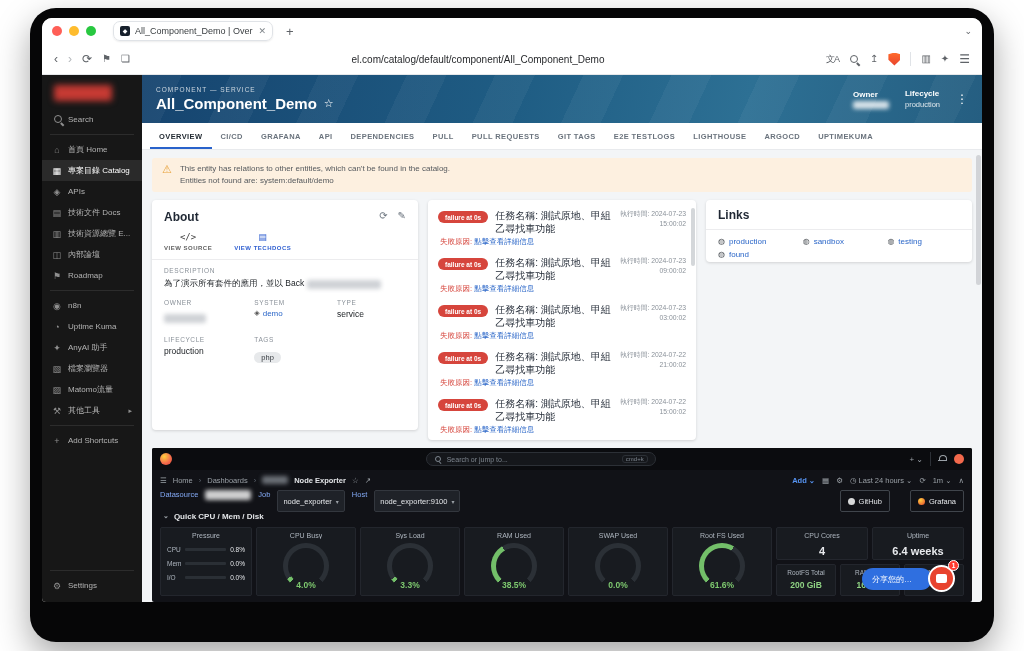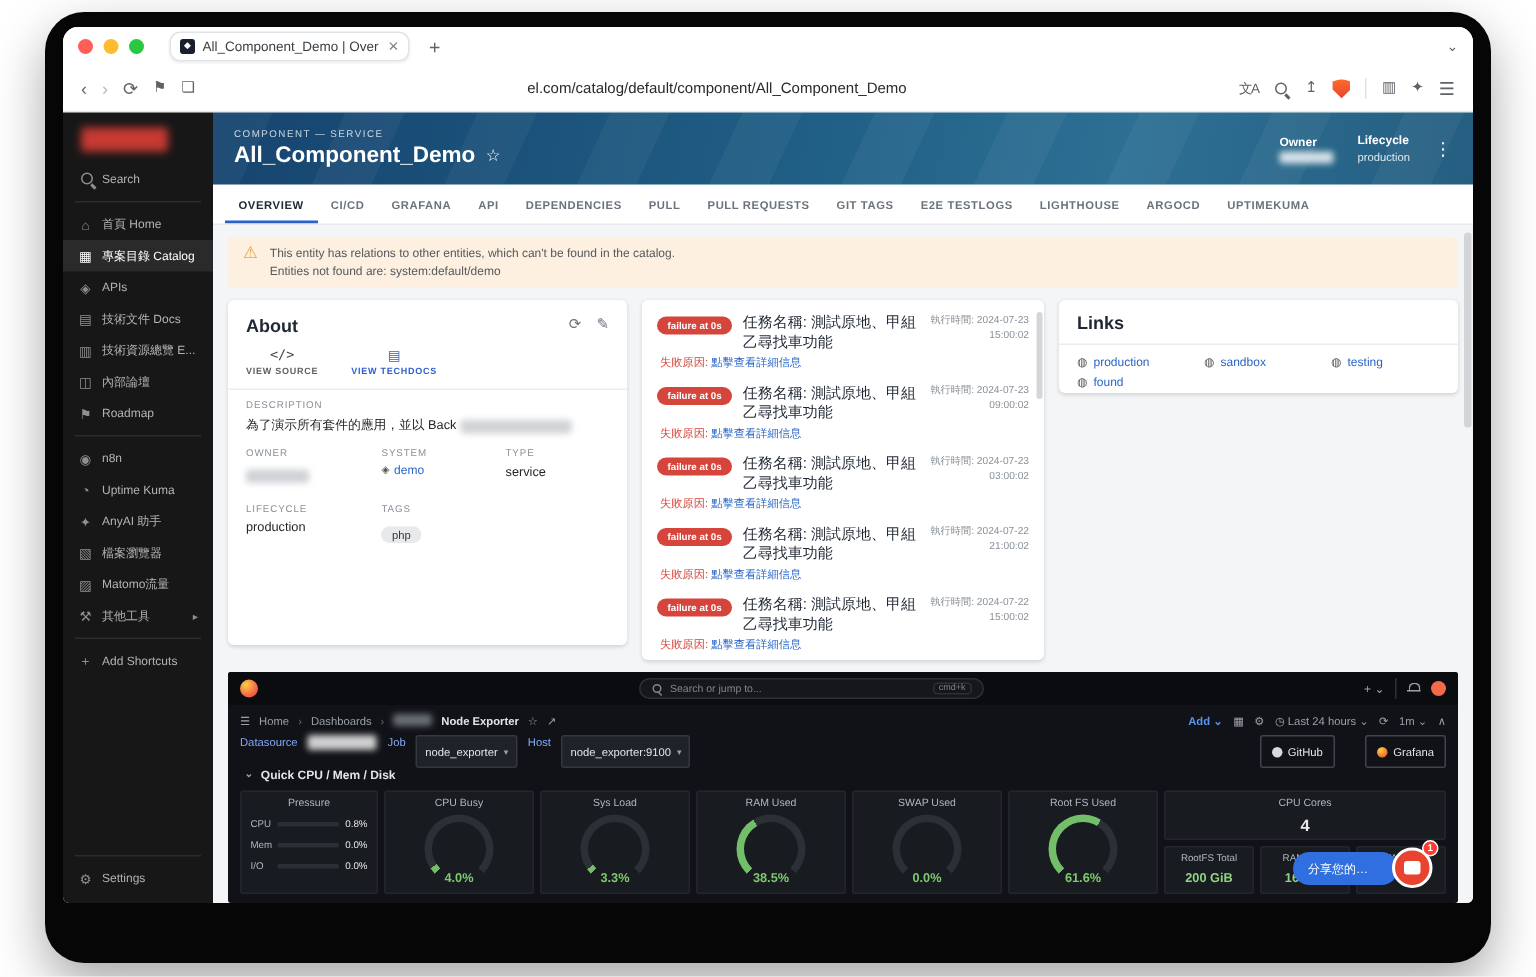--- a/index.html
+++ b/index.html
@@ -562,20 +562,24 @@
                       <span class="g-val">61.6%</span>
                     </div>
             </div>
 
             <div class="statcol">
               <div class="statrow">
                 <div class="panel stat">
                   <div class="p-title">CPU Cores</div>
                   <div class="s-val">4</div>
                 </div>
+                <div class="panel stat">
+                  <div class="p-title">Uptime</div>
+                  <div class="s-val">6.4 weeks</div>
+                </div>
               </div>
               <div class="statrow small">
                 <div class="panel stat">
                   <div class="p-title">RootFS Total</div>
                   <div class="s-val">200 GiB</div>
                 </div>
                 <div class="panel stat">
                   <div class="p-title">RAM Total</div>
                   <div class="s-val">16 GiB</div>
                 </div>

